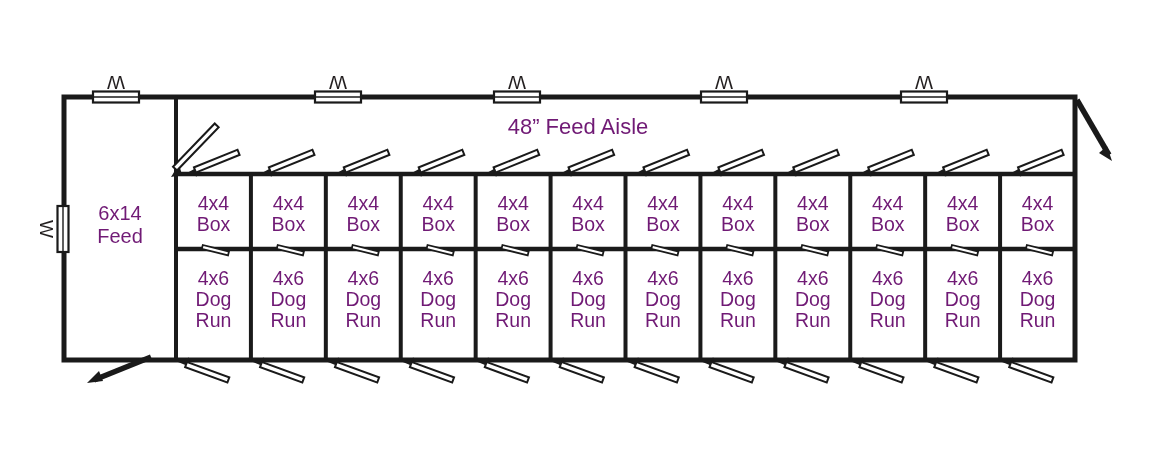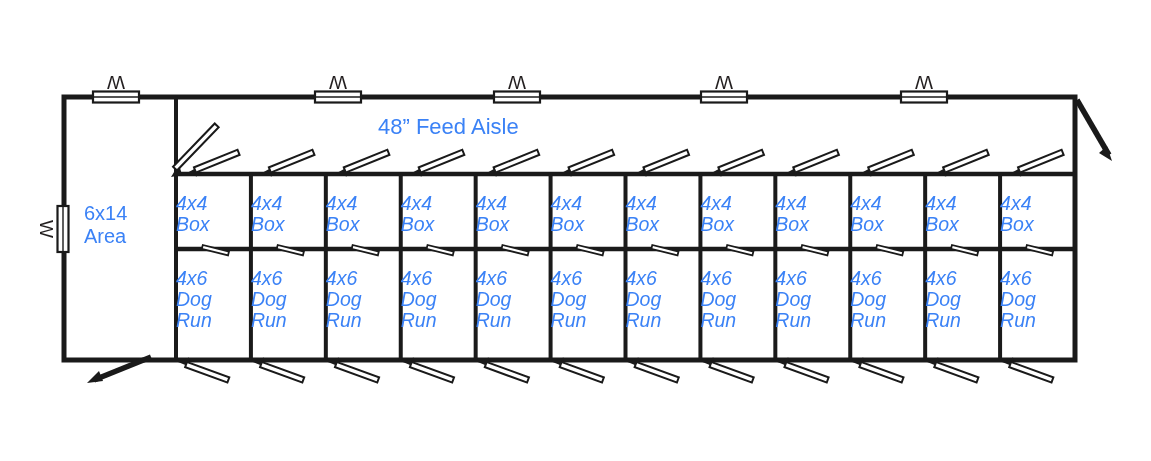--- a/index.html
+++ b/index.html
@@ -1,25 +1,25 @@
 <!DOCTYPE html>
 <html><head>
 <meta charset="utf-8">
 <style>
   html,body{margin:0;padding:0;background:#ffffff;}
   .stage{
     position:relative;width:1151px;height:461px;background:#ffffff;
     font-family:"Liberation Sans",sans-serif;overflow:hidden;
   }
   .stage svg{position:absolute;left:0;top:0;}
-  .lbl{position:absolute;color:#3b82f6;text-align:left;}
+  .lbl{position:absolute;color:#701a75;text-align:center;}
   .lbl span{display:block;}
-  .storage{font-size:20px;line-height:22.5px;padding-left:20px;}
+  .storage{font-size:20px;line-height:22.5px;}
   .aisle{font-size:22px;}
-  .unit{font-size:19.5px;line-height:21px;font-style:italic;}
+  .unit{font-size:19.5px;line-height:21px;}
   .wlabel{
     position:absolute;color:#231f20;font-size:19px;width:24px;height:24px;
     text-align:center;line-height:22px;transform-origin:center center;
   }
   .rot180{transform:rotate(180deg);}
   .rot90{transform:rotate(90deg);}
 </style>
 </head>
 <body>
 
@@ -138,21 +138,21 @@
         </g>
         <g>
           <rect x="57.5" y="206" width="11" height="46" fill="#ffffff" stroke="#1a1a1a" stroke-width="2.2"></rect>
           <line x1="63" y1="206" x2="63" y2="252" stroke="#1a1a1a" stroke-width="1.4"></line>
         </g>
       </g>
   </svg>
 
   <div class="lbl storage" style="left:64px;top:202px;width:112px;">
     <span>6x14</span>
-    <span>Area</span>
+    <span>Feed</span>
   </div>
 
   <div class="lbl aisle" style="left:378px;top:114px;width:400px;">48” Feed Aisle</div>
 
   <div id="unit-labels">
       <div class="lbl unit" style="left: 176px; top: 193px; width: 74.9167px;">
         <span>4x4</span>
         <span>Box</span>
       </div>
       <div class="lbl unit" style="left: 176px; top: 268px; width: 74.9167px;">

